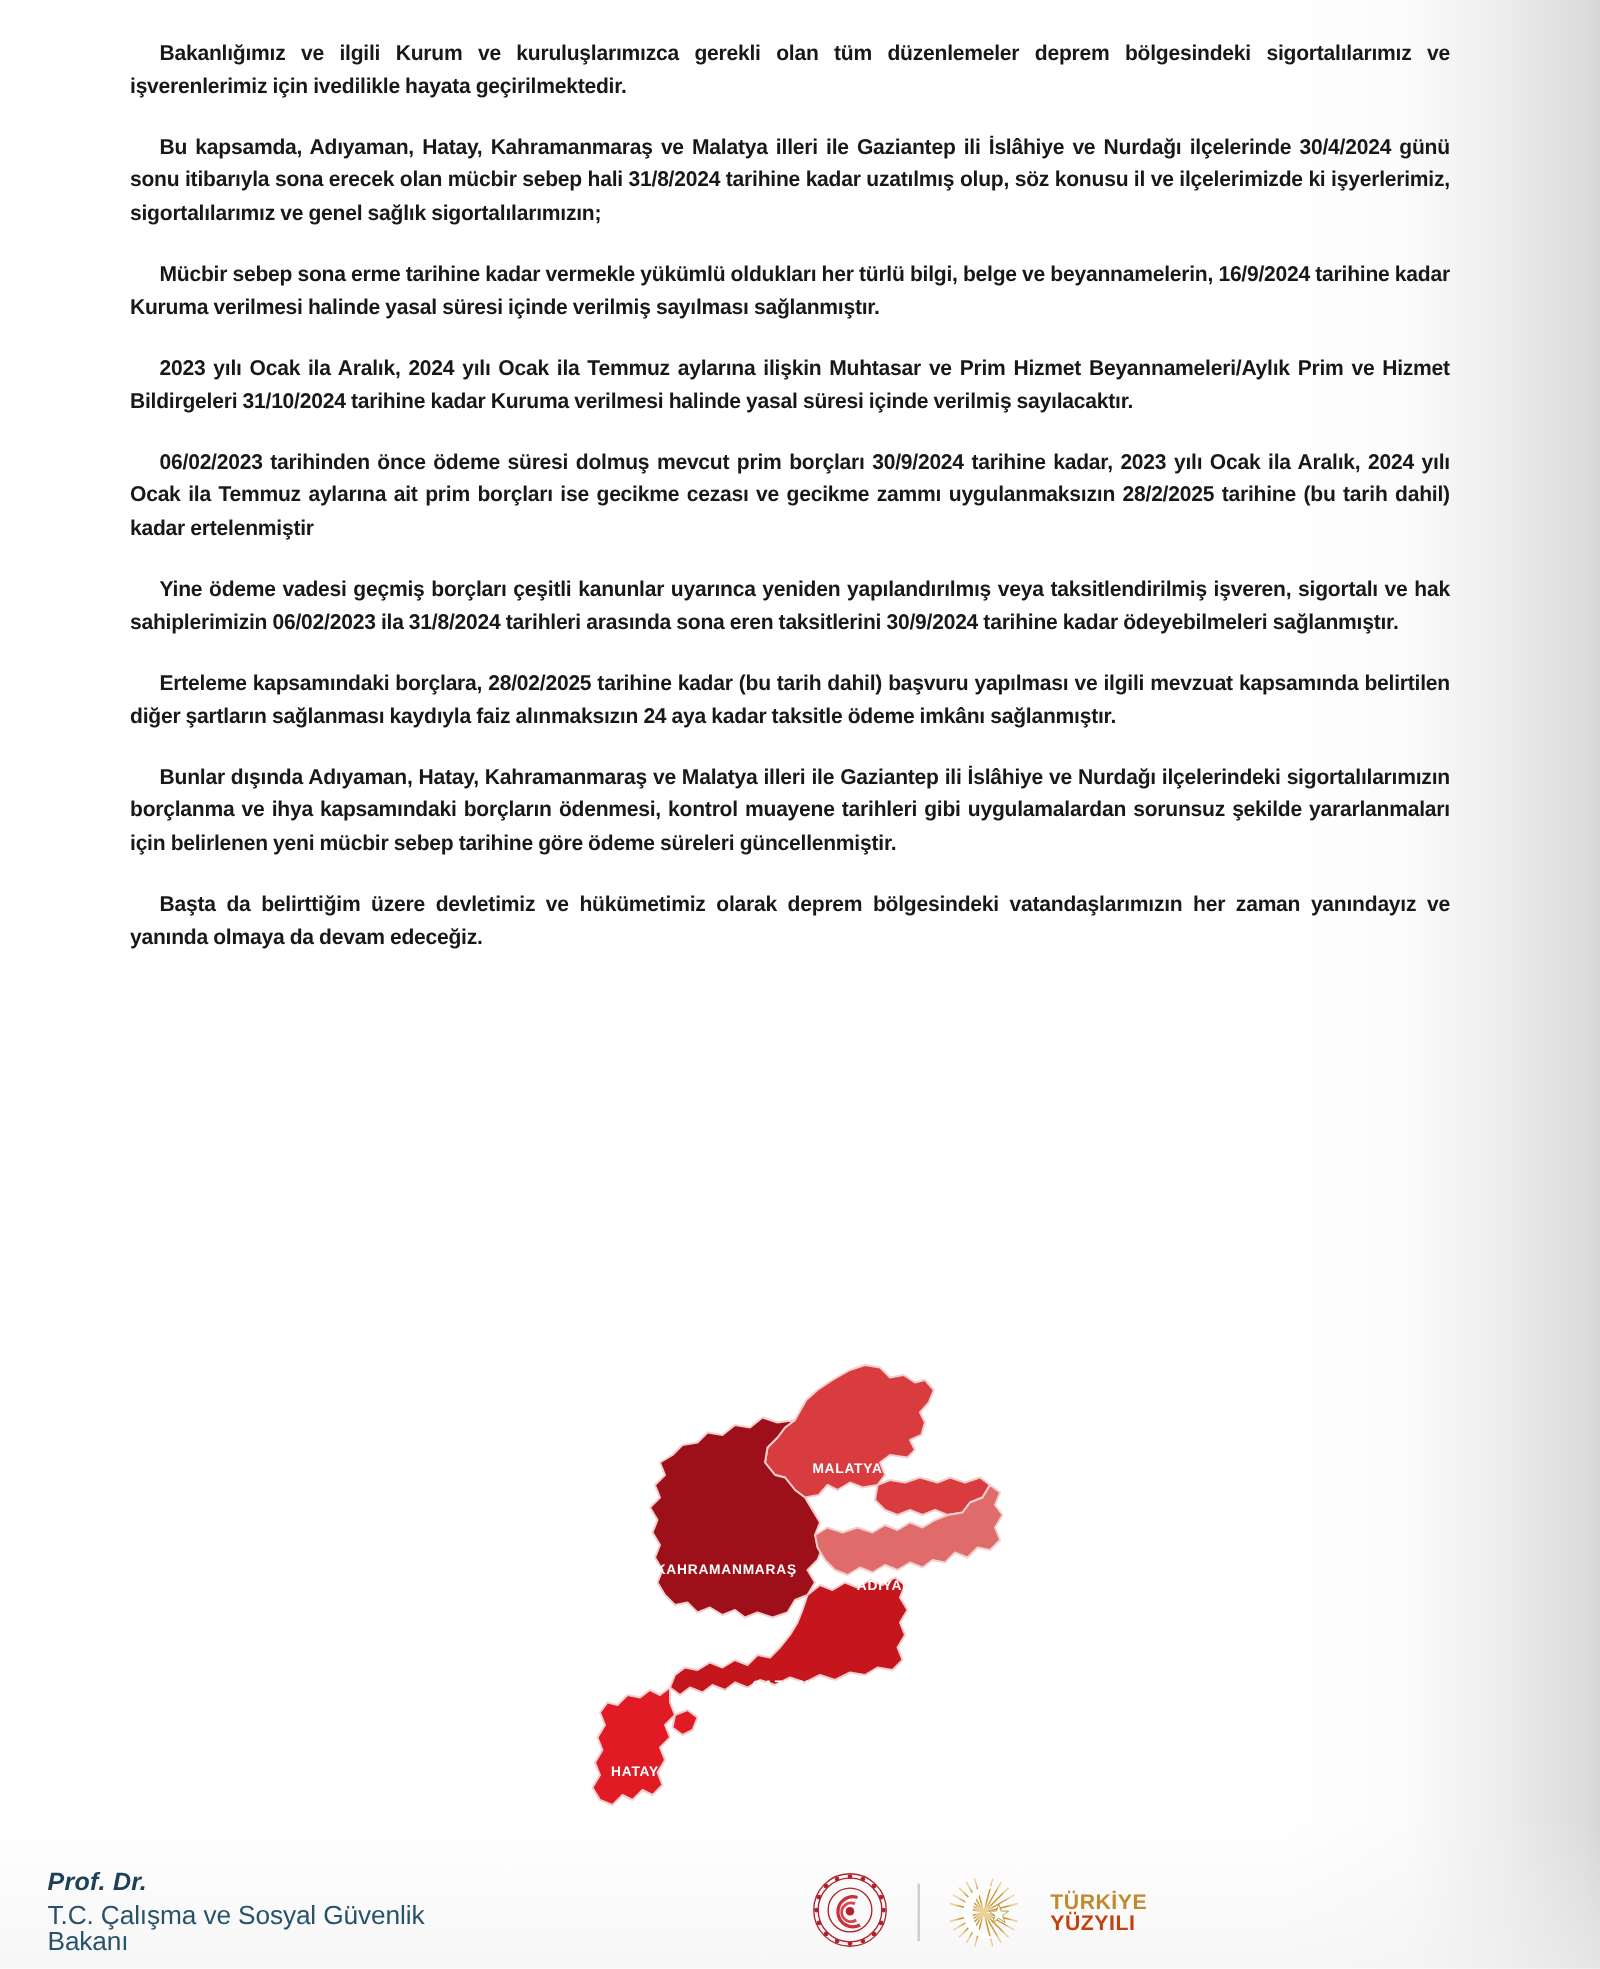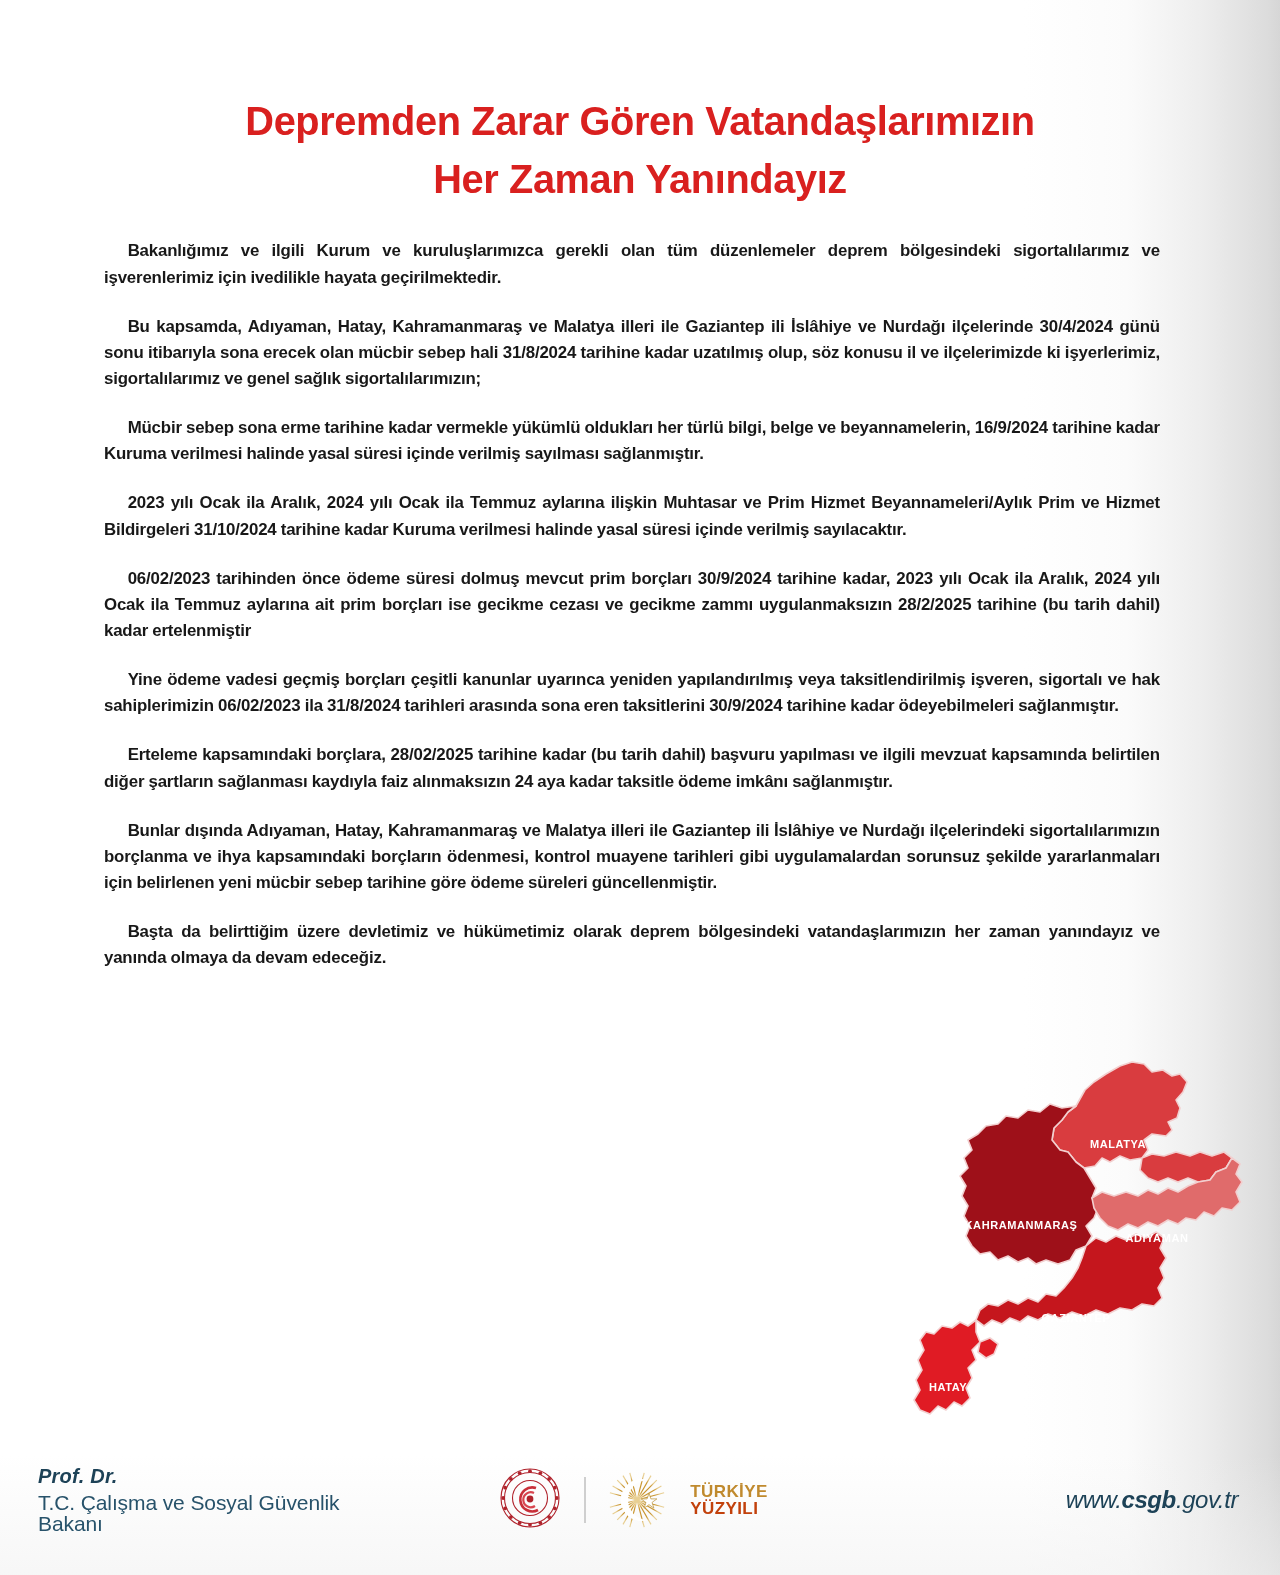--- a/index.html
+++ b/index.html
@@ -82,21 +82,21 @@
   }
   .para:last-child { margin-bottom: 0; }
 
   
   .map-wrap {
     position: absolute;
     left: 0;
     right: 0;
     top: 1030px;
     display: flex;
-    justify-content: flex-end;
+    justify-content: center;
   }
   .map-wrap svg { display: block; }
   .province-label {
     font-family: "Liberation Sans", "DejaVu Sans", sans-serif;
     font-weight: 700;
     fill: #ffffff;
     letter-spacing: 0.6px;
     paint-order: stroke;
   }
 
@@ -184,24 +184,20 @@
   .site b { font-weight: 800; }
   .site .thin { font-weight: 400; }
 </style>
 </head>
 <body>
 
 <div class="page"></div>
 
 <div class="content">
 
-  <div class="title-block">
-    <div class="title-line" style="color: rgb(217, 32, 31);">Depremden Zarar Gören Vatandaşlarımızın</div>
-    <div class="title-line" style="color: rgb(217, 32, 31);">Her Zaman Yanındayız</div>
-  </div>
 
   <div class="body-copy">
     <p class="para">Bakanlığımız ve ilgili Kurum ve kuruluşlarımızca gerekli olan tüm düzenlemeler deprem bölgesindeki sigortalılarımız ve işverenlerimiz için ivedilikle hayata geçirilmektedir.</p>
     <p class="para">Bu kapsamda, Adıyaman, Hatay, Kahramanmaraş ve Malatya illeri ile Gaziantep ili İslâhiye ve Nurdağı ilçelerinde 30/4/2024 günü sonu itibarıyla sona erecek olan mücbir sebep hali 31/8/2024 tarihine kadar uzatılmış olup, söz konusu il ve ilçelerimizde ki işyerlerimiz, sigortalılarımız ve genel sağlık sigortalılarımızın;</p>
     <p class="para">Mücbir sebep sona erme tarihine kadar vermekle yükümlü oldukları her türlü bilgi, belge ve beyannamelerin, 16/9/2024 tarihine kadar Kuruma verilmesi halinde yasal süresi içinde verilmiş sayılması sağlanmıştır.</p>
     <p class="para">2023 yılı Ocak ila Aralık, 2024 yılı Ocak ila Temmuz aylarına ilişkin Muhtasar ve Prim Hizmet Beyannameleri/Aylık Prim ve Hizmet Bildirgeleri 31/10/2024 tarihine kadar Kuruma verilmesi halinde yasal süresi içinde verilmiş sayılacaktır.</p>
     <p class="para">06/02/2023 tarihinden önce ödeme süresi dolmuş mevcut prim borçları 30/9/2024 tarihine kadar, 2023 yılı Ocak ila Aralık, 2024 yılı Ocak ila Temmuz aylarına ait prim borçları ise gecikme cezası ve gecikme zammı uygulanmaksızın 28/2/2025 tarihine (bu tarih dahil) kadar ertelenmiştir</p>
     <p class="para">Yine ödeme vadesi geçmiş borçları çeşitli kanunlar uyarınca yeniden yapılandırılmış veya taksitlendirilmiş işveren, sigortalı ve hak sahiplerimizin 06/02/2023 ila 31/8/2024 tarihleri arasında sona eren taksitlerini 30/9/2024 tarihine kadar ödeyebilmeleri sağlanmıştır.</p>
     <p class="para">Erteleme kapsamındaki borçlara, 28/02/2025 tarihine kadar (bu tarih dahil) başvuru yapılması ve ilgili mevzuat kapsamında belirtilen diğer şartların sağlanması kaydıyla faiz alınmaksızın 24 aya kadar taksitle ödeme imkânı sağlanmıştır.</p>
     <p class="para">Bunlar dışında Adıyaman, Hatay, Kahramanmaraş ve Malatya illeri ile Gaziantep ili İslâhiye ve Nurdağı ilçelerindeki sigortalılarımızın borçlanma ve ihya kapsamındaki borçların ödenmesi, kontrol muayene tarihleri gibi uygulamalardan sorunsuz şekilde yararlanmaları için belirlenen yeni mücbir sebep tarihine göre ödeme süreleri güncellenmiştir.</p>
@@ -355,18 +351,15 @@
           <path d="M41 22.2 l1.9 5.7 6 0 -4.85 3.55 1.85 5.7 -4.9 -3.5 -4.9 3.5 1.85 -5.7 -4.85 -3.55 6 0 Z" fill="#ffffff"></path>
           <path d="M41 22.2 l1.9 5.7 6 0 -4.85 3.55 1.85 5.7 -4.9 -3.5 -4.9 3.5 1.85 -5.7 -4.85 -3.55 6 0 Z" fill="none" stroke="#b99035" stroke-width="0.7"></path>
         </svg>
         <span class="yuzyili-text">
           <span style="color: rgb(192, 138, 46);">TÜRKİYE</span>
           <span style="color: #c2410c;">YÜZYILI</span>
         </span>
       </span>
     </div>
 
-    <div class="site">
-      <span class="thin">www.</span><b>csgb</b><span class="thin">.gov.tr</span>
-    </div>
   </div>
 
 </div>
 
 </body></html>

